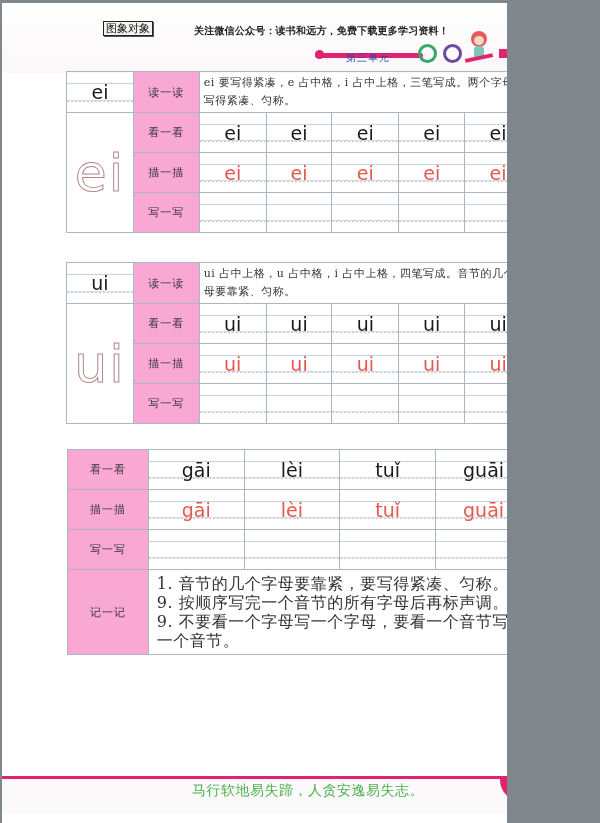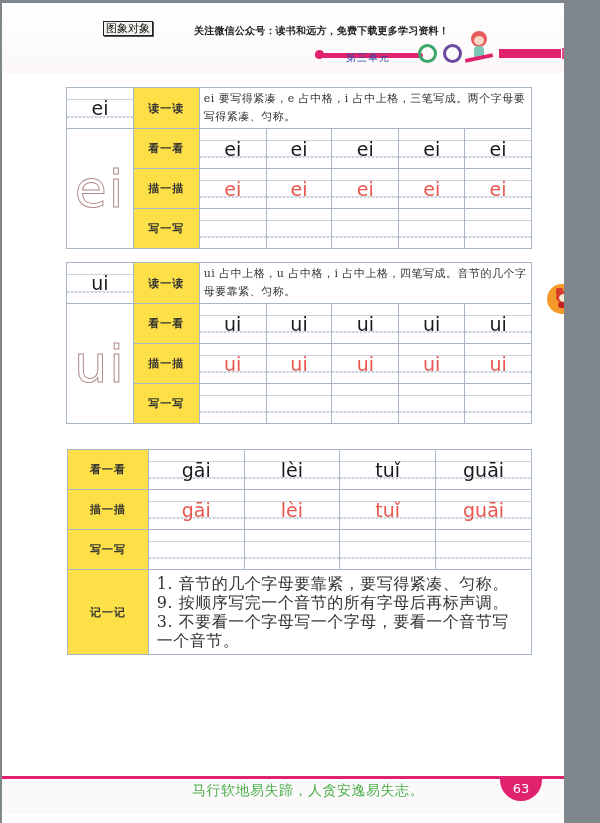--- a/index.html
+++ b/index.html
@@ -1,18 +1,18 @@
 <!DOCTYPE html>
 <html><head>
 <meta charset="utf-8">
 <style>
   html, body { margin:0; padding:0; }
   body { width:600px; height:823px; background:#7f868c; position:relative; overflow:hidden;
          font-family:"DejaVu Serif", serif; }
-  .page { position:absolute; left:2px; top:3px; width:554px; height:820px; background:#fff; overflow:hidden;padding-left:8px; }
+  .page { position:absolute; left:2px; top:3px; width:505px; height:820px; background:#fff; overflow:hidden; }
   .hdr-band { position:absolute; left:0; top:0; width:100%; height:70px;
               background:linear-gradient(#fff,#fbf7f9); }
   .badge { position:absolute; left:101px; top:18px; font-size:11px; line-height:13px; padding:0 2px;
            border:1px solid #222; box-shadow:1px 1px 0 #555; background:#f4f4ee; color:#111;
            font-family:"DejaVu Sans", sans-serif; }
   .notice { position:absolute; left:192px; top:21px; font-size:10px; color:#222; font-weight:bold; letter-spacing:0.2px; }
   .unit-bar { position:absolute; left:313px; top:50px; width:108px; height:5px; background:#e0226f; border-radius:3px; }
   .unit-dot { position:absolute; left:313px; top:47px; width:9px; height:9px; border-radius:50%; background:#e0226f; }
   .unit-label { position:absolute; left:344px; top:48px; font-size:10px; color:#2a49a8; font-family:"DejaVu Sans", sans-serif; letter-spacing:1px;}
   .ring { position:absolute; width:13px; height:13px; border-radius:50%; border:3px solid; top:41px; }
@@ -22,21 +22,21 @@
   .girl .head { position:absolute; left:6px; top:0; width:16px; height:16px; border-radius:50%; background:#e55a5a; }
   .girl .face { position:absolute; left:9px; top:5px; width:10px; height:9px; border-radius:50%; background:#f8d9c8; }
   .girl .body { position:absolute; left:9px; top:15px; width:10px; height:12px; background:#7cc8b8; border-radius:4px 4px 2px 2px; }
   .girl .board { position:absolute; left:0; top:25px; width:28px; height:4px; background:#e0226f; transform:rotate(-12deg); }
   .pink-right { position:absolute; left:497px; top:46px; width:62px; height:9px; background:#e0226f; }
   .checker { position:absolute; left:560px; top:45px; width:36px; height:11px;
              background:repeating-linear-gradient(90deg,#e0226f 0 4px,transparent 4px 8px); opacity:0.8; }
 
   table.grid { position:absolute; border-collapse:collapse; }
   table.grid td { border:1px solid #a9b6c6; padding:0; position:relative; }
-  .ylw { background:#fde047; color:#333; font-size:11px; text-align:center; letter-spacing:1px;font-weight:bold; }
+  .ylw { background:#f9a8d4; color:#333; font-size:11px; text-align:center; letter-spacing:1px; }
   .lines { background:
       linear-gradient(#d4dbe7,#d4dbe7) 0 28% / 100% 1px no-repeat,
       linear-gradient(#d4dbe7,#d4dbe7) 0 72% / 100% 1px no-repeat; }
   .lines::before { content:""; position:absolute; left:0; right:0; top:28%; height:1px;
       background:repeating-linear-gradient(90deg,#c3cad6 0 2px,transparent 2px 4px); }
   .lines::after { content:""; position:absolute; left:0; right:0; top:72%; height:1px;
       background:repeating-linear-gradient(90deg,#c3cad6 0 2px,transparent 2px 4px); }
   .py { font-family:"DejaVu Sans", sans-serif; font-size:19px; text-align:center; color:#1a1a1a; position:relative; z-index:1; }
   .py.red { color:#e8564d; }
   .desc { font-size:11px; line-height:18px; padding:0 4px !important; color:#333; letter-spacing:0.5px; }
@@ -73,21 +73,21 @@
   <div class="ring p"></div>
   <div class="girl">
     <div class="head"></div>
       <div class="face"></div>
       <div class="body"></div>
       <div class="board"></div>
   </div>
   <div class="pink-right"></div>
   <div class="checker"></div>
 
-  <table class="grid" style="left:64px; top:84px; width:466px;">
+  <table class="grid" style="left:64px; top:68px; width:466px;">
     <colgroup>
         <col style="width:67px">
         <col style="width:66px">
         <col style="width:67px">
         <col style="width:66px">
         <col style="width:67px">
         <col style="width:66px">
         <col style="width:67px">
       </colgroup>
     <tbody>
@@ -256,21 +256,21 @@
       <td class="lines"></td>
       <td class="lines"></td>
       <td class="lines"></td>
       <td class="lines"></td>
     </tr>
     <tr style="height:78px">
       <td class="ylw">记一记</td>
       <td colspan="4" class="notes">
         <div>1. 音节的几个字母要靠紧，要写得紧凑、匀称。</div>
         <div>9. 按顺序写完一个音节的所有字母后再标声调。</div>
-        <div>3. 不要看一个字母写一个字母，要看一个音节写一个音节。</div>
+        <div>9. 不要看一个字母写一个字母，要看一个音节写一个音节。</div>
       </td>
     </tr>
   </tbody>
     </table>
 
   <div class="tab">
     <div class="fox">
       <div class="ear" style="left:1px"></div>
         <div class="ear" style="left:10px"></div>
       <div class="fh"></div>

